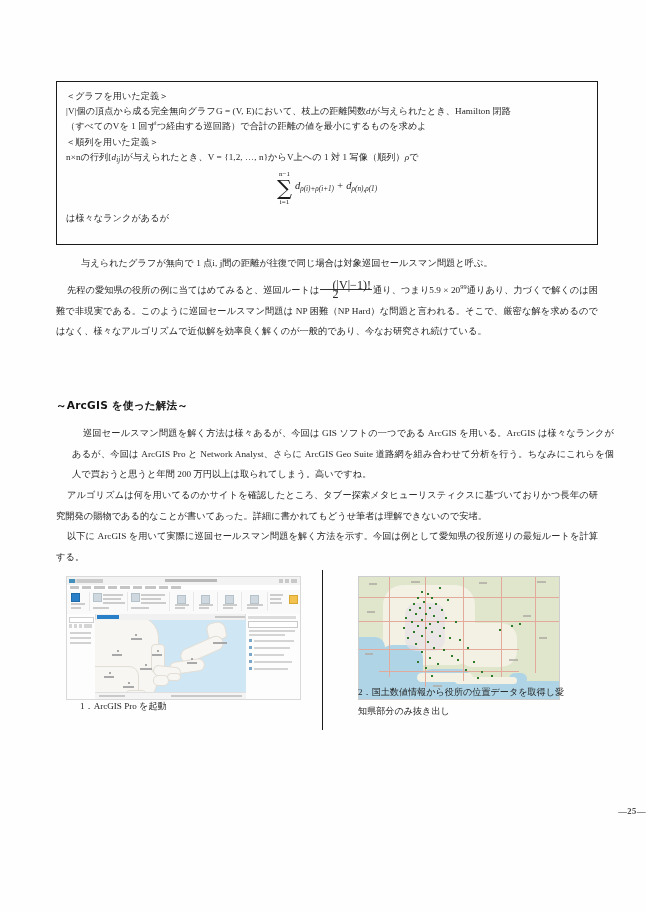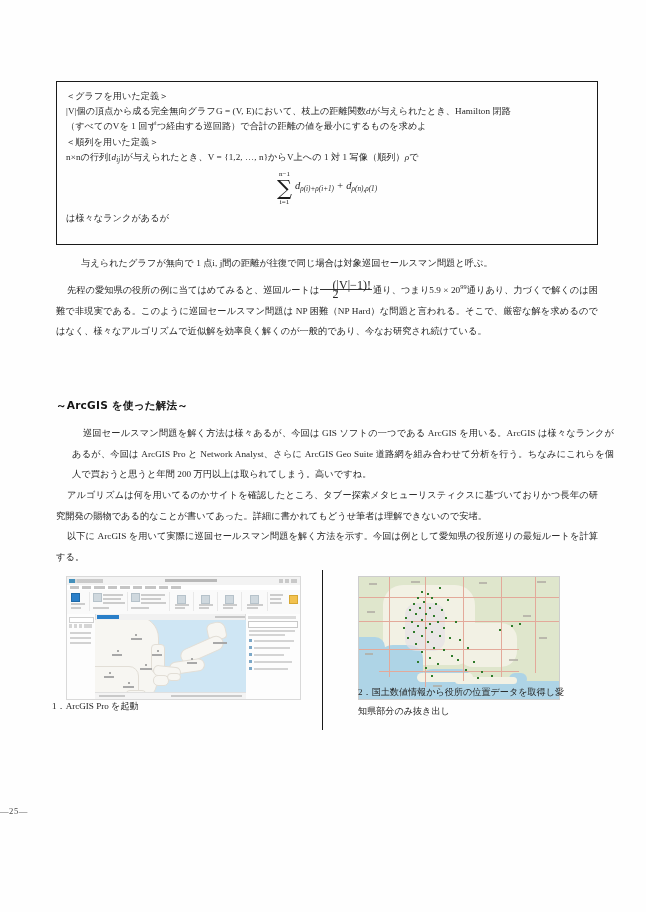--- a/index.html
+++ b/index.html
@@ -283,24 +283,25 @@
   }
   .topo .tlbl {
     position: absolute; height: 1.6px; background: #b0ada4; opacity: .8;
   }
 
   
   .pagenum {
     position: absolute;
     left: 0; right: 0;
     top: 806px;
-    text-align: left;
+    text-align: right;
     font-size: 8.6px;
     color: #4a4a4a;
     letter-spacing: 0.5px;
+    font-weight: bold;
   }
 </style>
 </head>
 <body>
 
 <div class="page">
 
   <div class="defbox">
 
     <div class="defline">＜グラフを用いた定義＞</div>
@@ -475,21 +476,21 @@
       </div>
 
       <div class="ag-status">
         <div class="s1"></div>
         <div class="s2"></div>
         <div class="s3"></div>
       </div>
     </div>
   </div>
 
-  <div class="fig-caption" style="left:52px; top:697px; width:235px;">1．ArcGIS Pro を起動</div>
+  <div class="fig-caption" style="left:80px; top:697px; width:235px;">1．ArcGIS Pro を起動</div>
 
   <div class="fig" style="left:358px; top:576px; width:200px; height:122px; border:1px solid #cdcdcd;">
     <div class="topo">
 
       <div class="hill" style="left:0; top:0; width:200px; height:122px;"></div>
       <div class="plain" style="left:24px; top:8px; width:92px; height:80px; border-radius:20px;"></div>
       <div class="plain" style="left:98px; top:46px; width:60px; height:44px; border-radius:16px;"></div>
 
       <div class="water" style="left:0px;  top:60px; width:26px; height:62px; border-radius:0 10px 0 0;"></div>
       <div class="water" style="left:18px; top:68px; width:46px; height:54px; border-radius:16px 14px 0 0;"></div>

